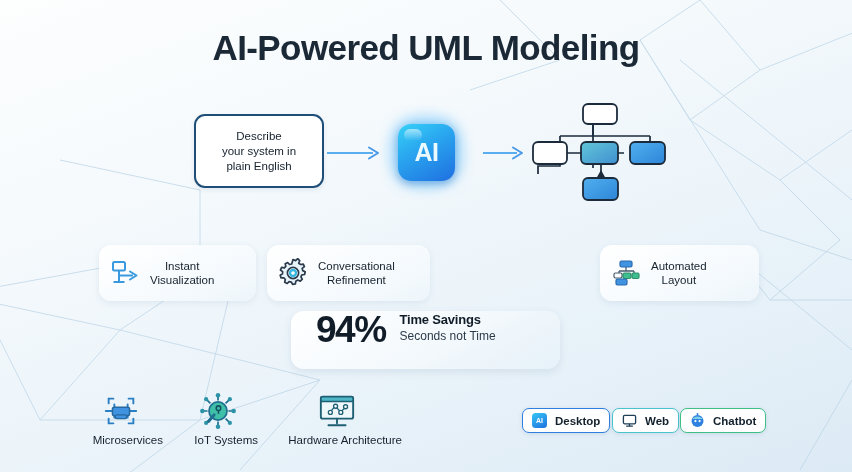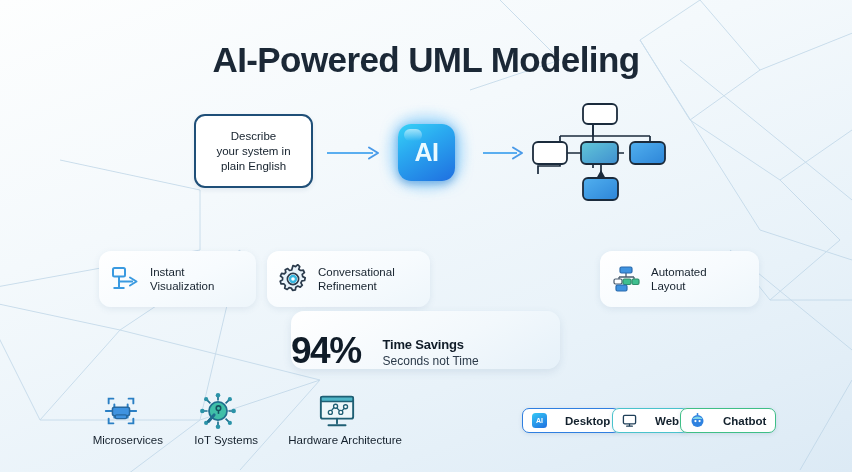--- a/index.html
+++ b/index.html
@@ -8,26 +8,26 @@
     font-family:"Liberation Sans","DejaVu Sans",sans-serif;
     background:linear-gradient(160deg,#fdfefe 0%,#f4f9fc 35%,#e8f2f9 70%,#dceaf5 100%);
     position:relative;
   }
   .bg-mesh{position:absolute;inset:0;width:852px;height:472px;pointer-events:none;z-index:0}
   .stage{position:absolute;inset:0;z-index:2}
 
   
   .title{
     position:absolute;top:28px;left:0;width:852px;text-align:center;
-    font-size:35px;font-weight:700;letter-spacing:-.6px;color:#1b2836;margin-top:12px;
+    font-size:35px;font-weight:700;letter-spacing:-.6px;color:#1b2836;
   }
 
   
   .bubble{
-    position:absolute;left:194px;top:114px;width:119px;height:74px;
+    position:absolute;left:194px;top:114px;width:130px;height:74px;
     border:2.2px solid #1f4f78;border-radius:11px;background:#ffffff;
     display:flex;align-items:center;justify-content:center;
     box-shadow:0 2px 5px rgba(30,70,110,.09);
   }
   .bubble-text{font-size:11.5px;line-height:15px;color:#14202c;text-align:center;font-weight:400}
   .bubble-tail{
     position:absolute;left:207px;top:186px;width:0;height:0;
     border-left:2.2px solid transparent;
   }
 
@@ -49,48 +49,48 @@
     content:"";position:absolute;left:6px;top:5px;width:18px;height:12px;border-radius:8px;
     background:linear-gradient(180deg,rgba(255,255,255,.55),rgba(255,255,255,0));
   }
   .ai-text{font-size:25px;font-weight:700;color:#eafaff;letter-spacing:-.5px;position:relative;z-index:1}
 
   .uml{position:absolute;left:520px;top:96px;width:165px;height:112px}
 
   
   .cards{position:absolute;left:99px;top:234px;width:660px;height:56px}
   .card{
-    position:absolute;top:17px;height:56px;border-radius:12px;
+    position:absolute;top:11px;height:56px;border-radius:12px;
     background:linear-gradient(155deg,#ffffff 0%,#f7fbfe 55%,#eef6fb 100%);
     box-shadow:0 2px 7px rgba(70,110,150,.11);
-    display:flex;align-items:center;padding-left:11px;gap:10px;
+    display:flex;align-items:center;padding-left:11px;gap:10px;text-align:center;
   }
   .card-ico{width:30px;height:30px;flex:0 0 30px;display:flex;align-items:center;justify-content:center}
   .card-label{font-size:11.5px;line-height:14px;color:#16222e;font-weight:400}
 
   
   .stat{
     position:absolute;left:291px;top:311px;width:269px;height:58px;border-radius:13px;
     background:linear-gradient(150deg,#ffffff 0%,#f2f8fc 60%,#e6f1f9 100%);
     box-shadow:0 3px 9px rgba(70,110,150,.13);
-    display:flex;align-items:flex-end;gap:22px;
+    display:flex;align-items:flex-start;gap:14px;padding-left:25px;
   }
   .stat-num{font-size:37px;font-weight:700;color:#101c28;letter-spacing:-1.5px;line-height:1}
   .stat-t1{font-size:13px;font-weight:700;color:#101c28;line-height:18px;letter-spacing:-.2px}
   .stat-t2{font-size:12px;color:#2b3a49;line-height:15px}
 
   
   .uc{position:absolute;width:auto;text-align:right}
   .uc-ico{height:40px;display:flex;align-items:center;justify-content:center}
   .uc-label{font-size:11.5px;color:#15212d;margin-top:3px;white-space:nowrap}
 
   
   .pill{
     position:absolute;top:408px;height:25px;border-radius:7px;background:#ffffff;
-    display:flex;align-items:center;gap:18px;padding:0 9px;
+    display:flex;align-items:center;gap:8px;padding:0 9px;
     box-shadow:0 1px 4px rgba(60,100,140,.15);
   }
   .pill-label{font-size:11.5px;font-weight:700;color:#12202c;white-space:nowrap}
   .pill-ico{width:15px;height:15px;display:flex;align-items:center;justify-content:center;flex:0 0 15px}
   .p-desktop{left:522px;border:1.6px solid #2f7fe0}
   .p-web{left:612px;border:1.6px solid #49c3cc}
   .p-chat{left:680px;border:1.6px solid #3fbf87}
   .mini-ai{
     width:15px;height:15px;border-radius:3.5px;
     background:linear-gradient(150deg,#35c8f5,#1f6fe0);

